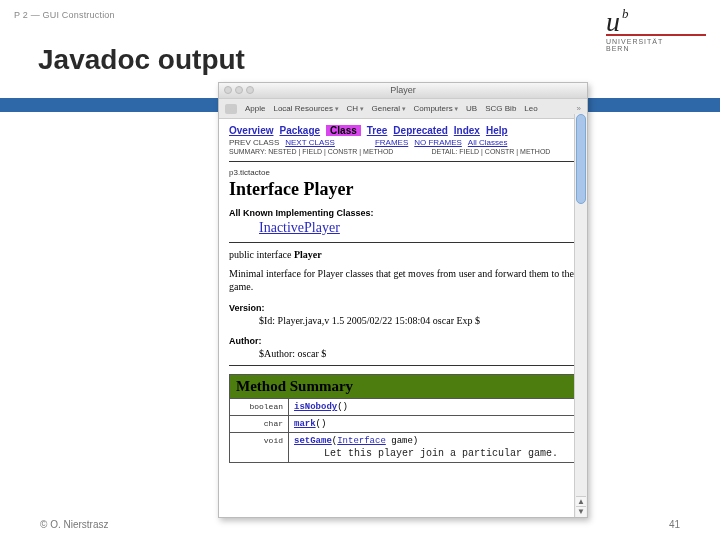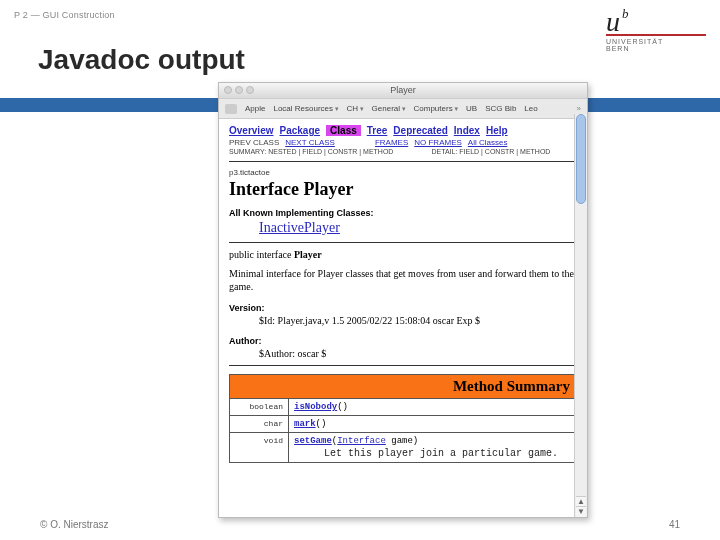--- a/index.html
+++ b/index.html
@@ -259,22 +259,22 @@
   }
 
   .method-table {
     margin-top: 8px;
     border: 1px solid #555;
     border-collapse: collapse;
     width: 100%;
     font-size: 9px;
   }
   .method-table th {
-    background: #f97316;
-    text-align: right;
+    background: #4d7c0f;
+    text-align: left;
     font-family: "Times New Roman", serif;
     font-size: 15px;
     font-weight: bold;
     padding: 3px 6px;
     border: 1px solid #555;
   }
   .method-table td {
     border: 1px solid #555;
     padding: 3px 5px;
     vertical-align: top;

